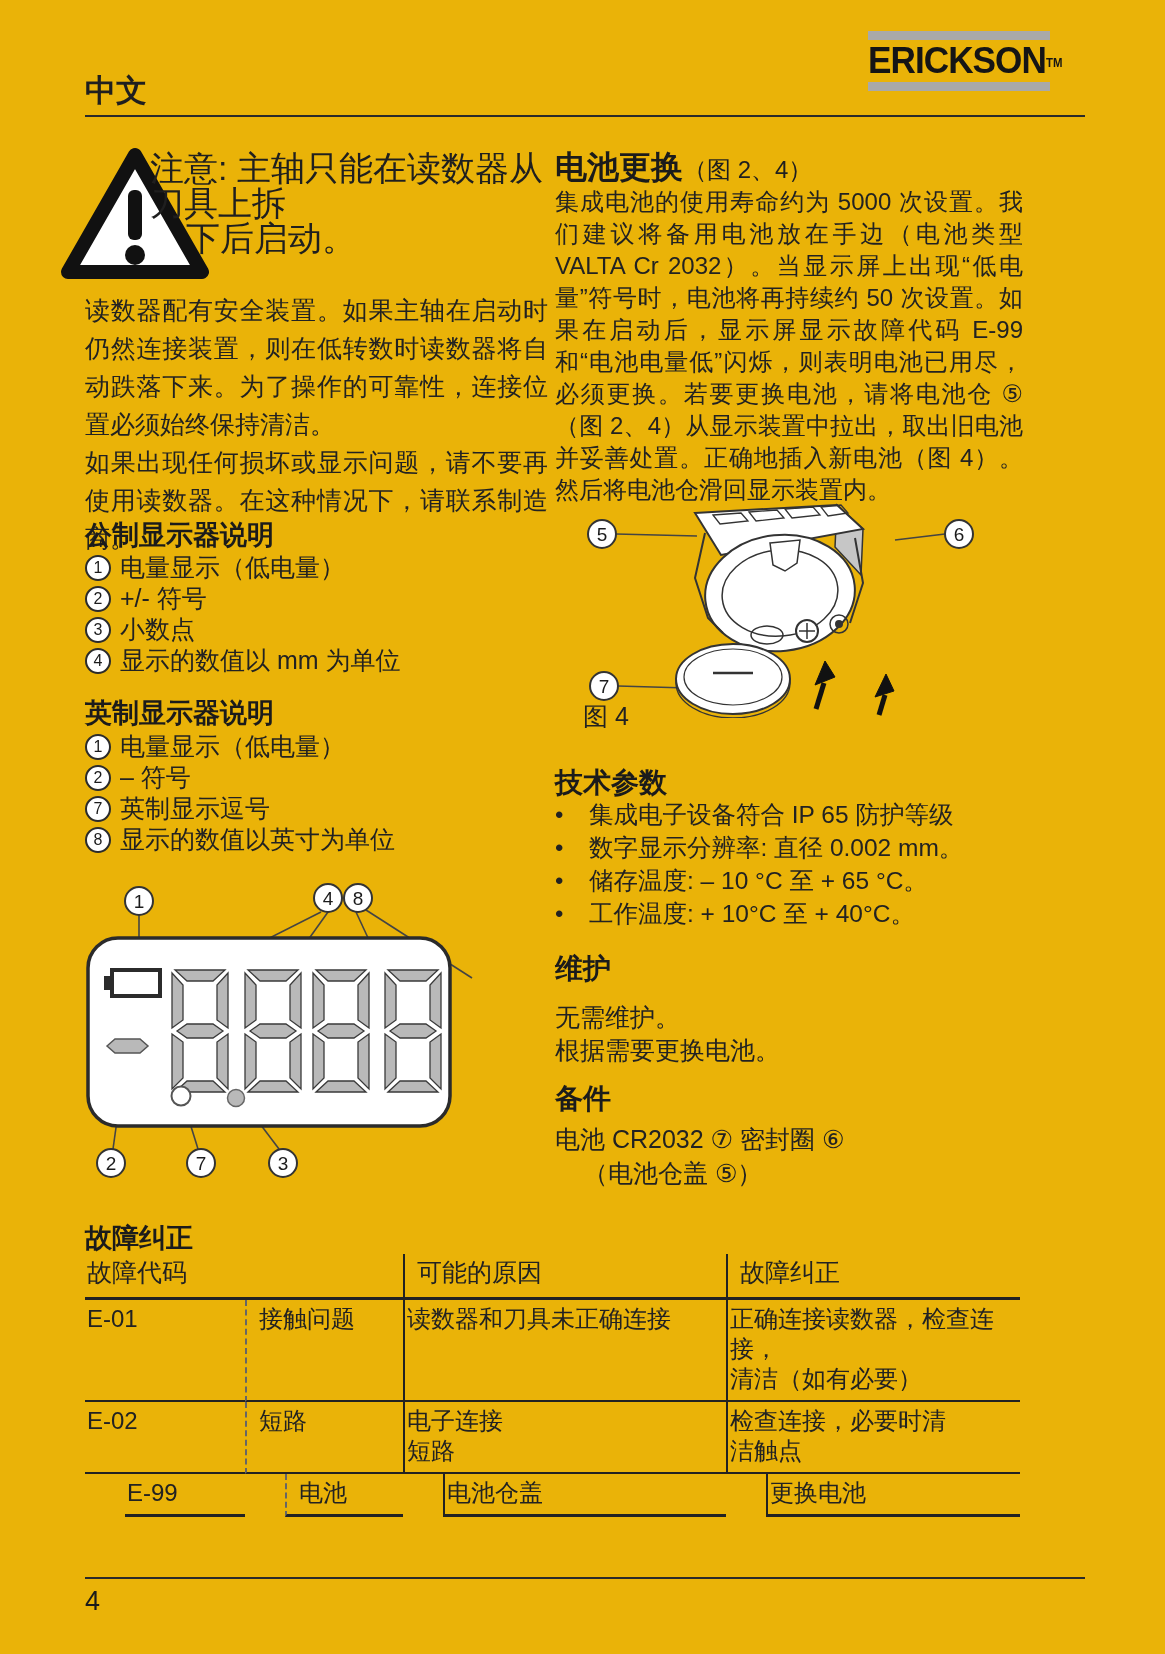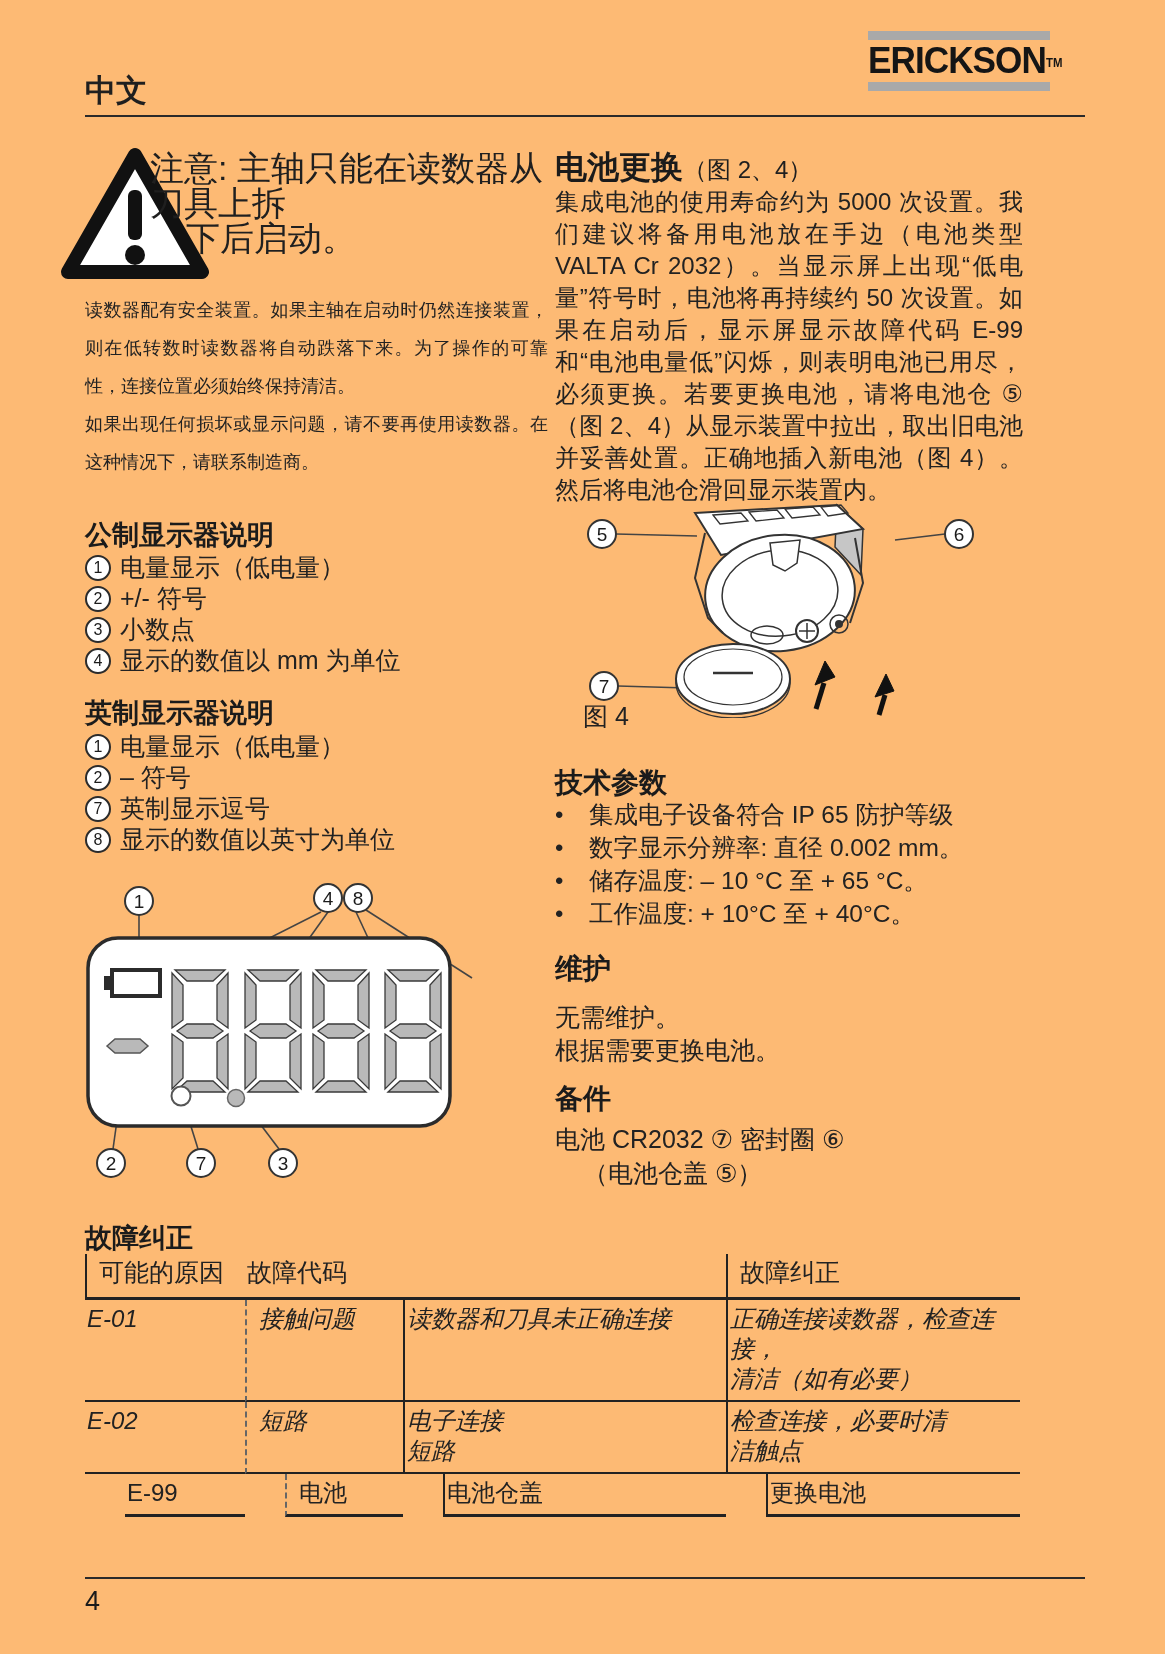--- a/index.html
+++ b/index.html
@@ -1,23 +1,23 @@
 <!DOCTYPE html>
 <html><head>
 <meta charset="utf-8">
 <style>
   * { margin:0; padding:0; box-sizing:border-box; }
   body { background:#e8e8e8; font-family:"Liberation Sans","DejaVu Sans",sans-serif; }
   #page {
-    position:relative; width:1165px; height:1654px; background:#fdba74;
+    position:relative; width:1165px; height:1654px; background:#eab308;
     color:#1f1f1f; overflow:hidden; margin:0 auto;
   }
   .abs { position:absolute; }
   .h-cn { font-weight:bold; font-size:27px; color:#1b1b1b; }
-  .body-text { font-size:18px; line-height:38px; text-align:justify; color:#222; }
+  .body-text { font-size:25px; line-height:38px; text-align:justify; color:#222; }
   .rt-text { font-size:24px; line-height:32px; text-align:justify; color:#222; }
   
   #logo { left:868px; top:31px; width:182px; }
   .logo-bar { height:9px; background:#a9a9a9; }
   .logo-text-row { padding:3px 0; font-weight:bold; font-size:37px; line-height:36px;
     letter-spacing:-1px; color:#151515; white-space:nowrap; transform:scaleX(0.95);
     transform-origin:left center; }
   .logo-tm { font-size:12px; vertical-align:top; position:relative; top:2px; letter-spacing:0; }
   
   #lang-title { left:85px; top:70px; font-size:31px; font-weight:bold; }
@@ -40,21 +40,21 @@
   
   #fault-table { left:85px; top:1254px; width:935px; display:grid;
     grid-template-columns:160px 158px 323px 294px; font-size:24px; color:#222; }
   #fault-table .th { padding:2px 10px 8px 2px; border-bottom:3px solid #222; font-size:25px; }
   #fault-table .th-span2 { grid-column:span 2; }
   #fault-table .vline { border-left:2px solid #222; padding-left:12px; }
   #fault-table .td { padding:4px 10px 6px 2px; line-height:30px; white-space:pre-line; }
   #fault-table .dashline { border-left:2px dashed #666; padding-left:12px; }
   #fault-table .rowsep { border-bottom:2px solid #222; }
   #fault-table .rowlast { border-bottom:3px solid #222;margin-left:40px; }
-  #fault-table .rowcell { min-height:62px;font-style:italic; }
+  #fault-table .rowcell { min-height:62px; }
   #fault-table .rowcell3 { min-height:40px; }
   
   .fig-caption { font-size:25px; color:#222; }
   #page-num { left:85px; top:1586px; font-size:27px; color:#1b1b1b; }
 </style>
 </head>
 <body>
 
 <div id="page">
 
@@ -267,22 +267,22 @@
   </div>
 
   <div class="abs h-cn" style="left:555px; top:1080px; font-size:28px;">备件</div>
   <div class="abs plain-lines" style="left:555px; top:1122px; line-height:34px;">
     <div>电池 CR2032 ⑦ 密封圈 ⑥</div>
     <div class="indent-line">（电池仓盖 ⑤）</div>
   </div>
 
   <div class="abs h-cn" style="left:85px; top:1220px;">故障纠正</div>
   <div class="abs" id="fault-table">
+    <div class="th th-span2">故障代码</div>
     <div class="th vline">可能的原因</div>
-    <div class="th th-span2">故障代码</div>
     <div class="th vline">故障纠正</div>
 
     <div class="td rowcell rowsep">E-01</div>
     <div class="td rowcell rowsep dashline">接触问题</div>
     <div class="td rowcell rowsep vline">读数器和刀具未正确连接</div>
     <div class="td rowcell rowsep vline">正确连接读数器，检查连接，
 清洁（如有必要）</div>
 
     <div class="td rowcell rowsep">E-02</div>
     <div class="td rowcell rowsep dashline">短路</div>

